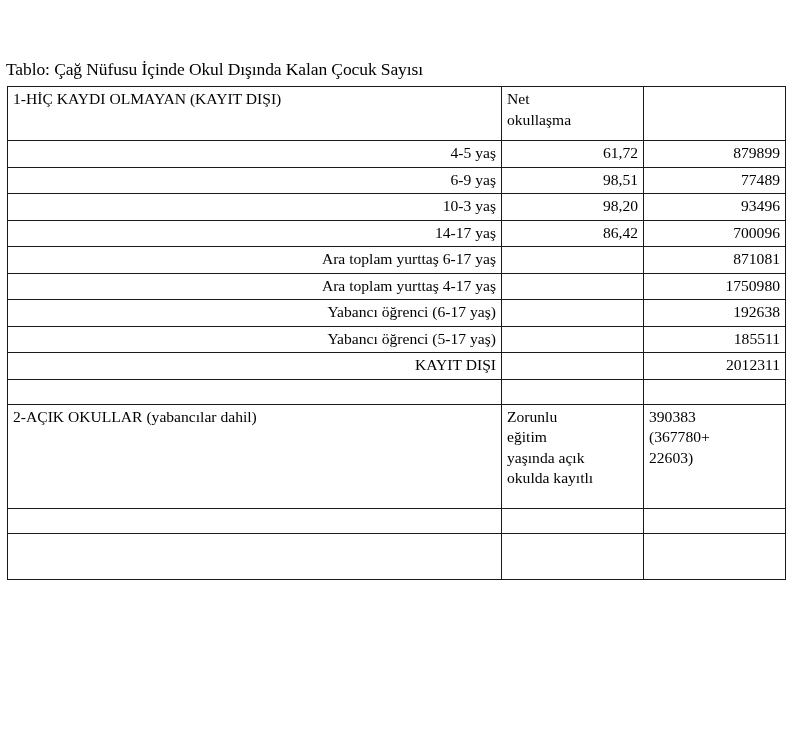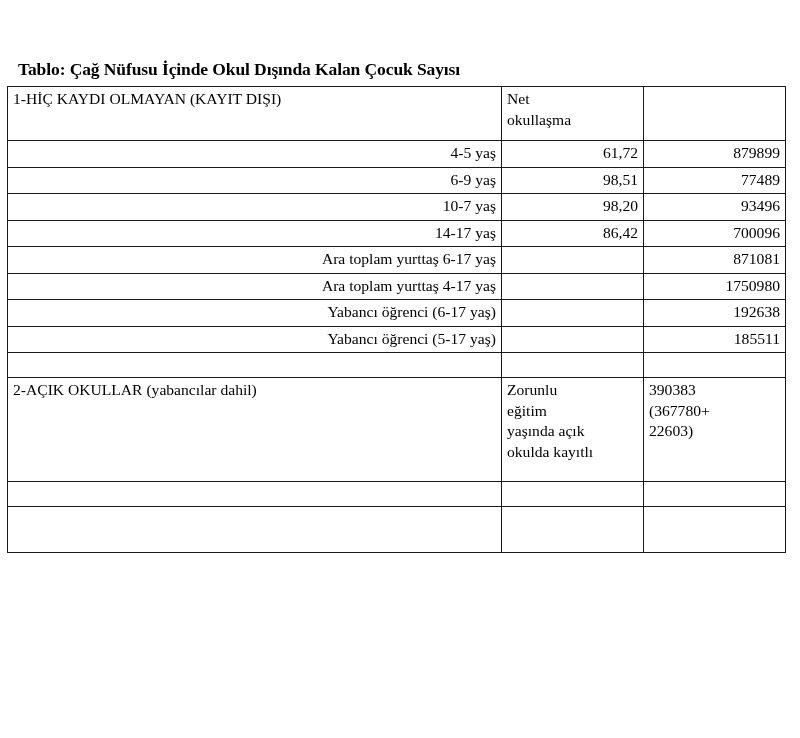--- a/index.html
+++ b/index.html
@@ -21,24 +21,24 @@
     position: relative;
     width: 800px;
     height: 738px;
     background: #ffffff;
     overflow: hidden;
   }
 
   
   .table-title {
     position: absolute;
-    left: 18px;
+    left: 6px;
     top: 58px;
     font-size: 17.5px;
-    font-weight: bold;
+    font-weight: normal;
     line-height: 22px;
     letter-spacing: -0.1px;
     white-space: nowrap;
   }
 
   
   .table-wrap {
     position: absolute;
     left: 7px;
     top: 86px;
@@ -129,21 +129,21 @@
             </td>
             <td class="desc">
               <span class="cell-text">98,51</span>
             </td>
             <td class="num">
               <span class="cell-text">77489</span>
             </td>
           </tr>
           <tr class="r-normal">
             <td class="label">
-              <span class="cell-text">10-7 yaş</span>
+              <span class="cell-text">10-3 yaş</span>
             </td>
             <td class="desc">
               <span class="cell-text">98,20</span>
             </td>
             <td class="num">
               <span class="cell-text">93496</span>
             </td>
           </tr>
           <tr class="r-normal">
             <td class="label">
@@ -191,20 +191,31 @@
           </tr>
           <tr class="r-normal">
             <td class="label">
               <span class="cell-text">Yabancı öğrenci (5-17 yaş)</span>
             </td>
             <td class="desc">
               <span class="cell-text"></span>
             </td>
             <td class="num">
               <span class="cell-text">185511</span>
+            </td>
+          </tr>
+          <tr class="r-normal">
+            <td class="label bold">
+              <span class="cell-text">KAYIT DIŞI</span>
+            </td>
+            <td class="desc">
+              <span class="cell-text"></span>
+            </td>
+            <td class="num">
+              <span class="cell-text">2012311</span>
             </td>
           </tr>
           <tr class="r-spacer">
             <td class="label">
               <span class="cell-text"></span>
             </td>
             <td class="desc">
               <span class="cell-text"></span>
             </td>
             <td class="num">

